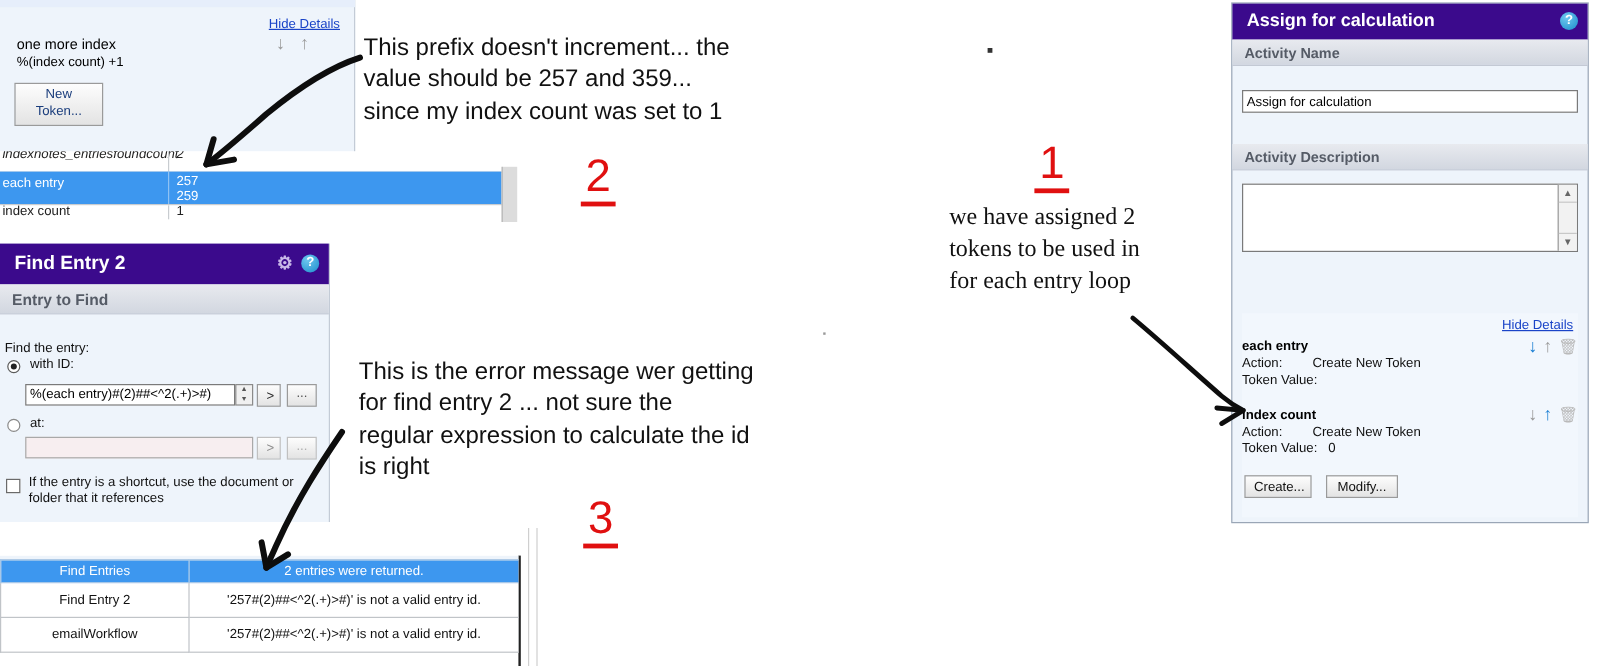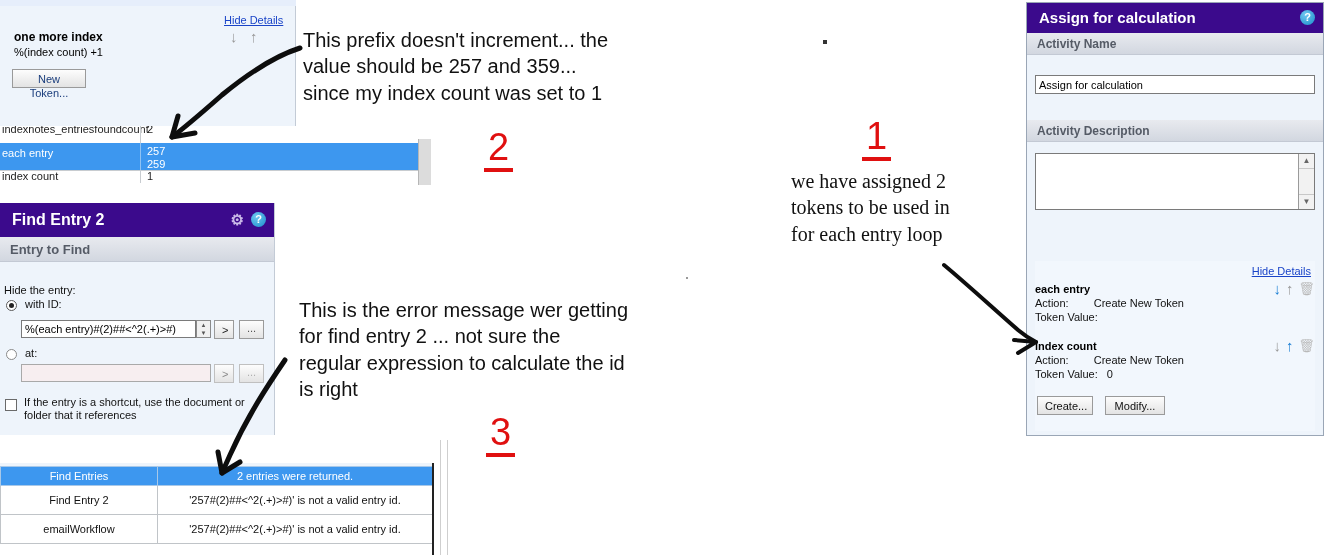--- a/index.html
+++ b/index.html
@@ -79,29 +79,29 @@
 <div class="abs panel" style="left:0;top:0;width:296px;height:128px;background:#eef4fb;border:none;border-right:1px solid #c3cbd6;">
   <div class="abs" style="left:0;top:0;width:296px;height:6px;background:#e6eefb;"></div>
 
   <div class="abs" style="left:224px;top:10px;"><span class="link">Hide Details</span></div>
 
   <div class="abs" style="left:230px;top:28px;">
     <span class="arr arr-gray">↓</span>
     <span class="arr arr-gray" style="margin-left:8px;">↑</span>
   </div>
 
-  <div class="abs" style="left:14px;top:30px;font-size:12px;font-weight:bold;color:#000;">one more index</div>
+  <div class="abs" style="left:14px;top:30px;font-size:12px;font-weight:normal;color:#000;">one more index</div>
   <div class="abs" style="left:14px;top:46px;font-size:11px;color:#000;">%(index count) +1</div>
 
-  <div class="abs btn" style="left:12px;top:69px;width:74px;height:19px;line-height:14px;text-align:center;">New Token...</div>
+  <div class="abs btn" style="left:12px;top:69px;width:74px;height:36px;line-height:14px;text-align:center;">New Token...</div>
 </div>
 
 <div class="abs" style="left:0;top:126px;width:425px;height:54px;background:#fff;">
 
-  <div class="abs" style="left:0;top:0;width:425px;height:17px;border-bottom:1px solid #c8ccd0;overflow:hidden;">
+  <div class="abs" style="left:0;top:0;width:425px;height:17px;border-bottom:1px solid #c8ccd0;overflow:hidden;font-style:italic;">
     <div class="abs" style="left:2px;top:-3px;font-size:11px;color:#222;white-space:nowrap;">indexnotes_entriesfoundcount</div>
     <div class="abs" style="left:140px;top:0;width:1px;height:17px;background:#c8ccd0;"></div>
     <div class="abs" style="left:147px;top:-3px;font-size:11px;color:#222;">2</div>
   </div>
 
   <div class="abs" style="left:0;top:17px;width:418px;height:27px;background:#3d97ef;">
     <div class="abs" style="left:2px;top:4px;font-size:11px;color:#fff;white-space:nowrap;">each entry</div>
     <div class="abs" style="left:140px;top:0;width:1px;height:27px;background:#8fc2f3;"></div>
     <div class="abs" style="left:147px;top:2px;font-size:11px;color:#fff;line-height:13px;white-space:pre-line;">257
 259</div>
@@ -121,21 +121,21 @@
   <div class="titlebar" style="height:34px;">
     <span style="font-size:16px;">Find Entry 2</span>
     <span style="display:flex;align-items:center;gap:7px;">
       <span class="gear">⚙</span>
       <span class="help-ico">?</span>
     </span>
   </div>
 
   <div class="sect-hdr" style="height:25px;line-height:17px;font-size:13px;">Entry to Find</div>
 
-  <div class="abs" style="left:4px;top:81px;font-size:11px;color:#111;">Hide the entry:</div>
+  <div class="abs" style="left:4px;top:81px;font-size:11px;color:#111;">Find the entry:</div>
 
   <div class="abs" style="left:6px;top:97px;width:12px;height:12px;">
     <div style="width:11px;height:11px;border:1px solid #5a5a5a;border-radius:50%;background:#fff;box-sizing:border-box;"></div>
     <div class="abs" style="left:3px;top:3px;width:5px;height:5px;border-radius:50%;background:#222;"></div>
   </div>
   <div class="abs" style="left:25px;top:95px;font-size:11px;color:#111;">with ID:</div>
 
   <div class="abs txtfield" style="left:21px;top:117px;width:175px;height:18px;line-height:13px;">%(each entry)#(2)##&lt;^2(.+)&gt;#)</div>
   <div class="abs" style="left:196px;top:117px;width:15px;height:18px;border:1px solid #8a8a8a;background:#f0f0f0;box-sizing:border-box;">
     <div style="font-size:6px;text-align:center;line-height:8px;color:#555;">▲</div>

